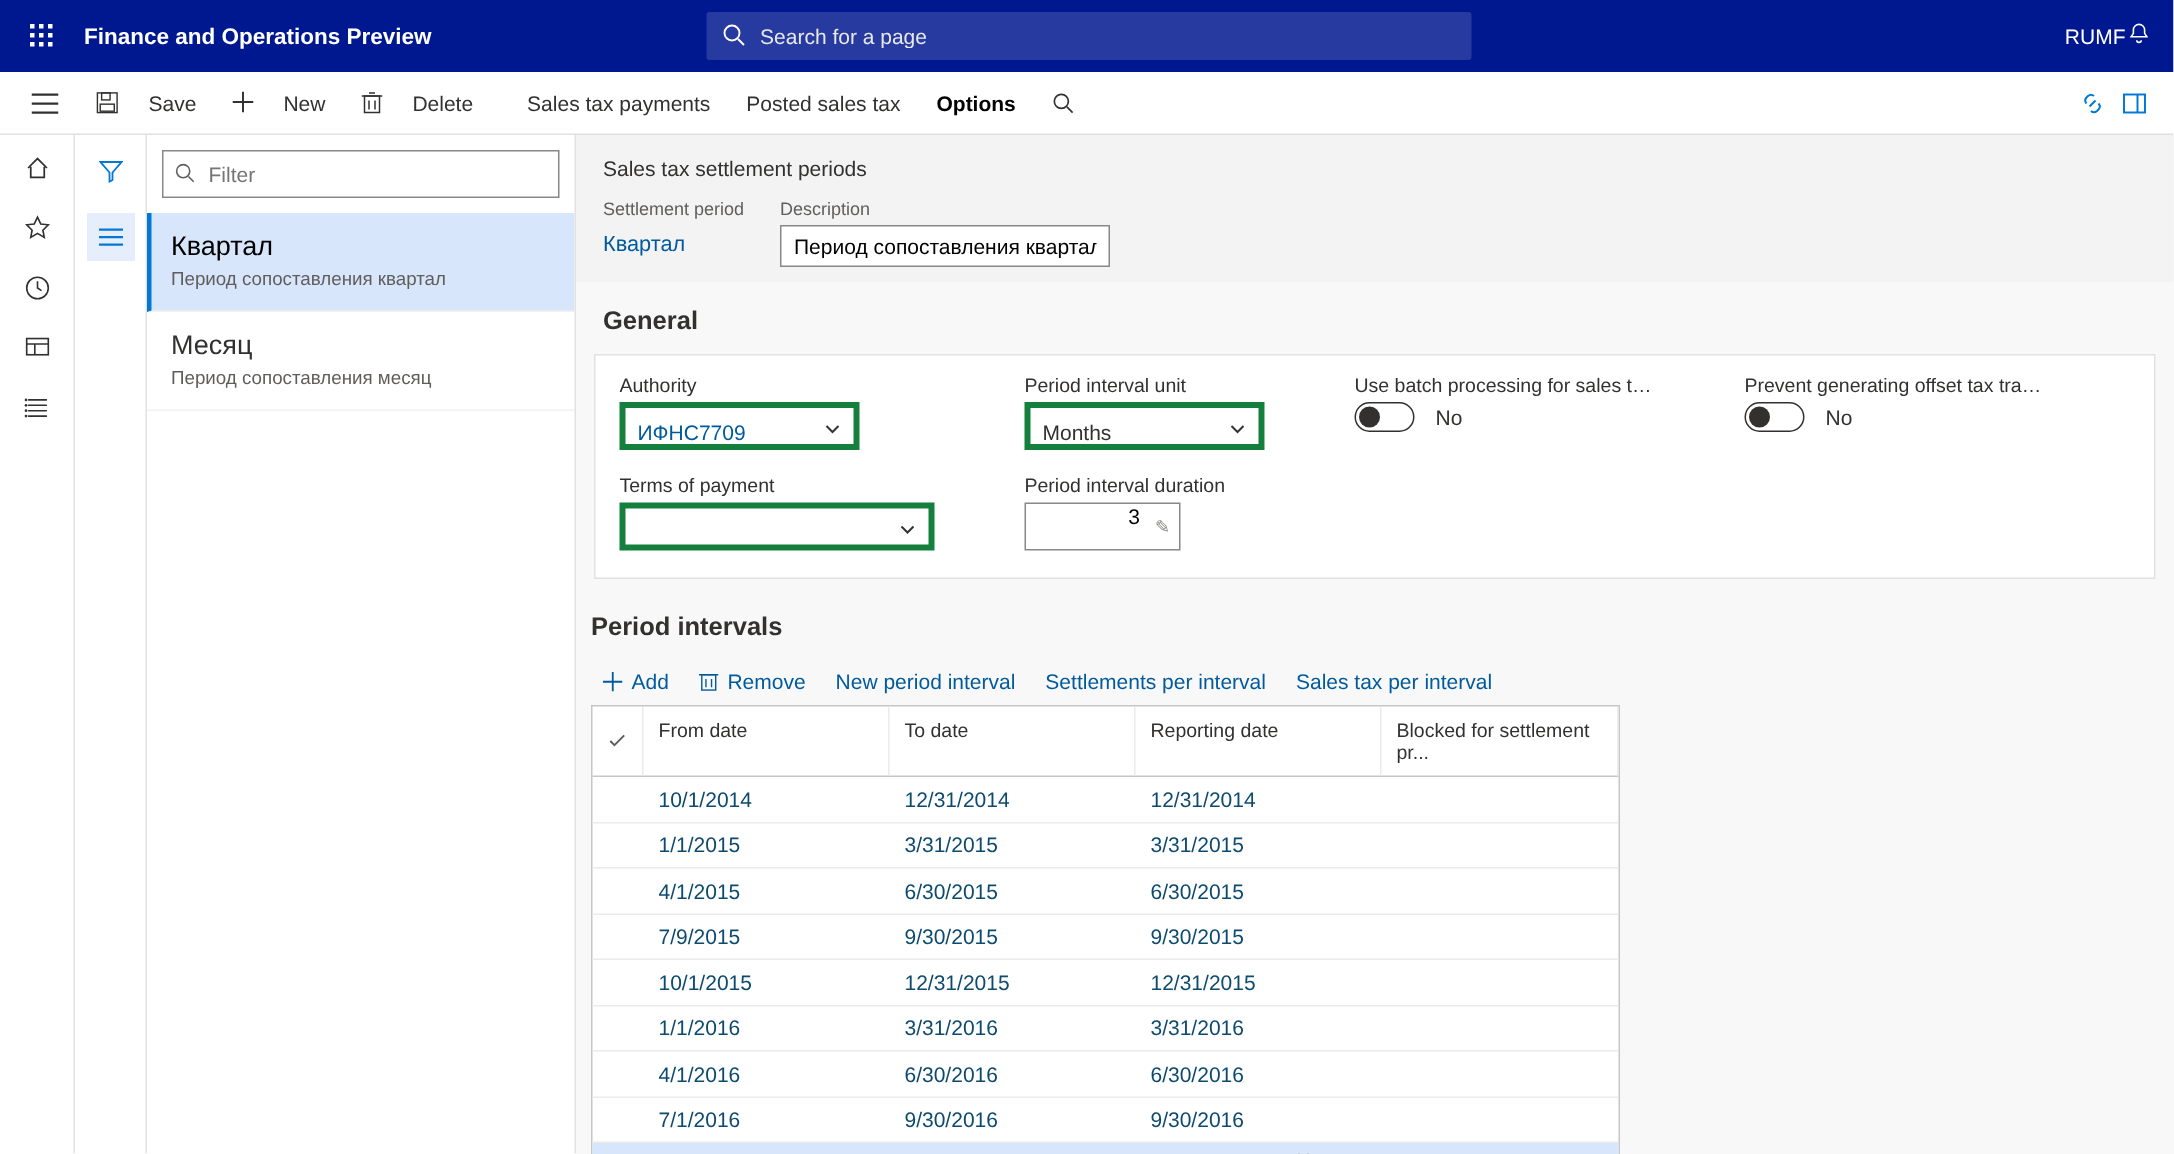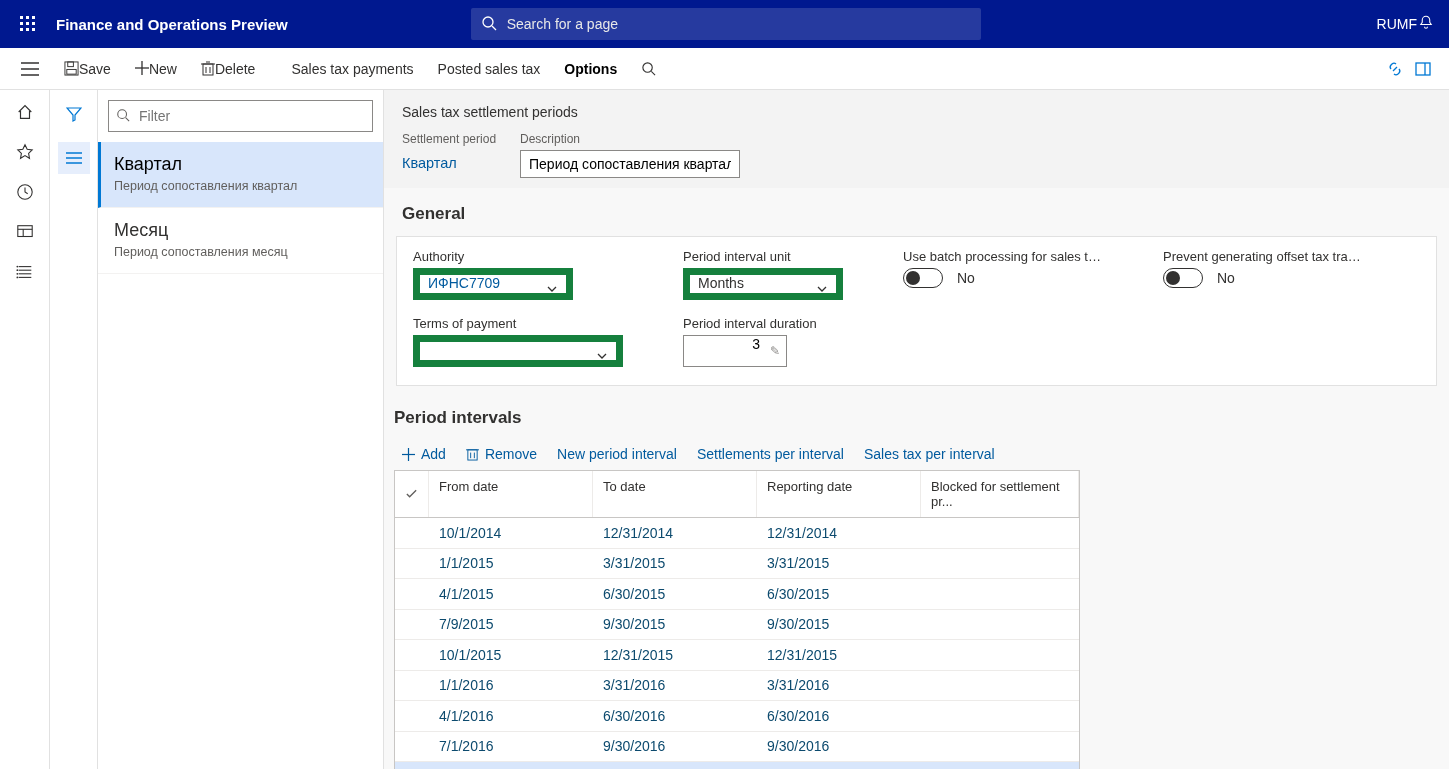--- a/index.html
+++ b/index.html
@@ -23,21 +23,21 @@
   .user-label { font-size: 14px; }
   .bell { width: 20px; height: 20px; cursor: pointer; }
 
   
   .actionbar {
     height: 42px; border-bottom: 1px solid #e1e1e1; display: flex; align-items: center;
     padding: 0 10px; gap: 4px; color: #323130; background: #fff;
   }
   .actionbar .ab-left { width: 40px; display:flex; justify-content:center; }
   .ham { cursor: pointer; }
-  .ab-btn { display: flex; gap: 0; padding: 6px 10px; font-size: 14px; cursor: pointer; color: #323130;}
+  .ab-btn { display: flex; gap: 20px; padding: 6px 10px; font-size: 14px; cursor: pointer; color: #323130;}
   .ab-btn.selected { font-weight: 600; color:#000; }
   .ab-sep { width: 8px; }
   .ab-right { margin-left: auto; display: flex; gap: 12px; padding-right: 8px; color:#0078d4;}
   .ab-right .ico { cursor:pointer; }
 
   
   .body { display: flex; height: calc(769px - 48px - 42px); }
 
   
   .rail {
@@ -79,22 +79,22 @@
   .fld-input { background:#fff; border:1px solid #8a8886; padding:5px 8px; font-size:14px; width:220px;}
 
   .section { margin: 10px 12px 0 12px; background:#fff; border:1px solid #e1e1e1;}
   .sec-title { font-size:17px; font-weight:600; padding:12px 16px 12px 10px; color:#323130; background:transparent;}
   .sec-body { padding: 12px 16px 18px 16px; }
 
   .general-grid { display:flex; gap:60px; }
   .gcol { display:flex; flex-direction:column; gap:16px; }
   .ctrl-label { font-size:13px; color:#323130; margin-bottom:4px; white-space:nowrap; overflow:hidden; text-overflow:ellipsis;}
   .select {
-    height:32px; width:160px; border:7px solid #15803d; background:#fff; padding:0 28px 0 8px; font-size:14px;
-    color:#323130; position:relative; display:flex; align-items:flex-start;
+    height:32px; width:160px; border:4px solid #15803d; background:#fff; padding:0 28px 0 8px; font-size:14px;
+    color:#323130; position:relative; display:flex; align-items:flex-end;
   }
   .select.blue { color:#005a9e;}
   .select .chev { position:absolute; right:8px; top:8px; color:#323130;}
   .num-input { height:32px; width:104px; border:1px solid #8a8886; background:#fff; text-align:right; padding-right:26px; font-size:14px; position:relative;}
   .num-input .pencil { position:absolute; right:6px; top:8px; color:#8a8886; font-size:12px;}
   .toggle { width:40px; height:20px; background:#fff; border:1px solid #323130; border-radius:10px; position:relative;}
   .toggle .knob { width:14px; height:14px; border-radius:50%; background:#323130; position:absolute; left:2px; top:2px;}
   .toggle-row { display:flex; align-items:center; gap:14px;}
   .toggle-label { font-size:14px; color:#323130;}
   .gcol.narrow .ctrl-label { width:200px;}

